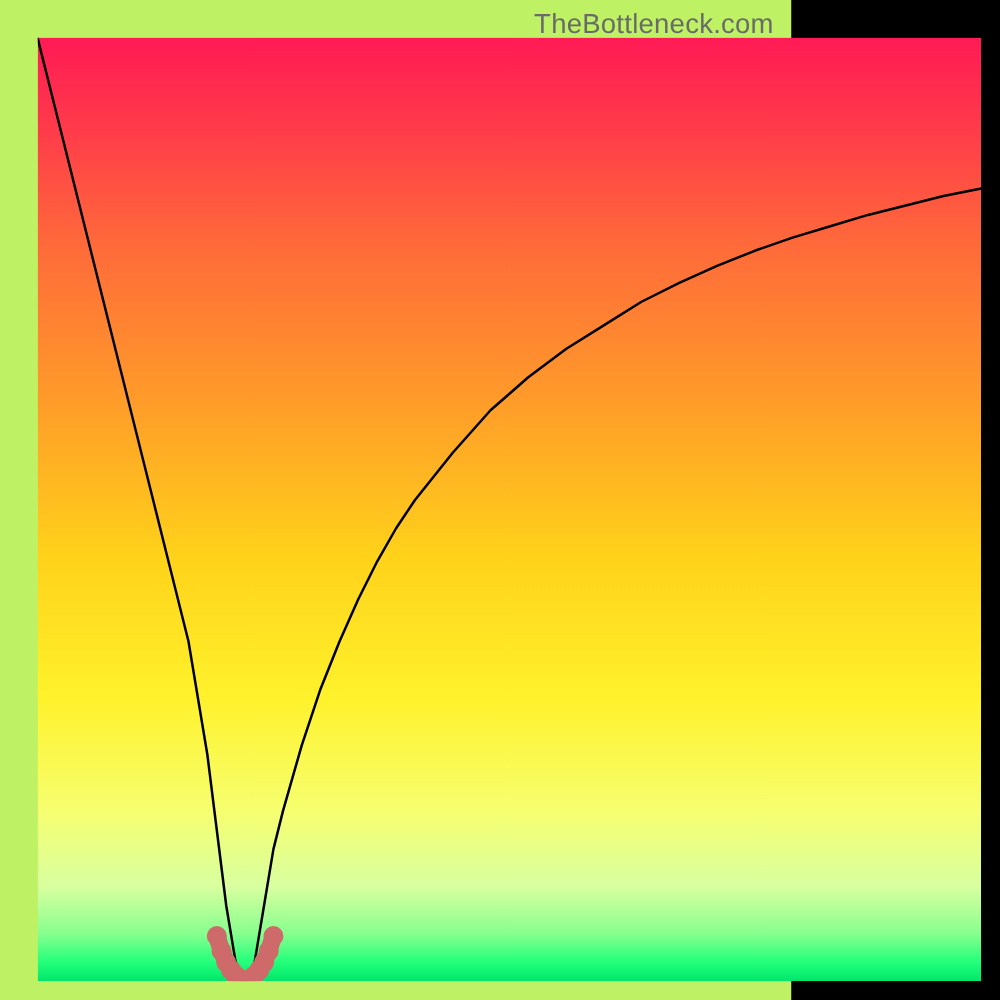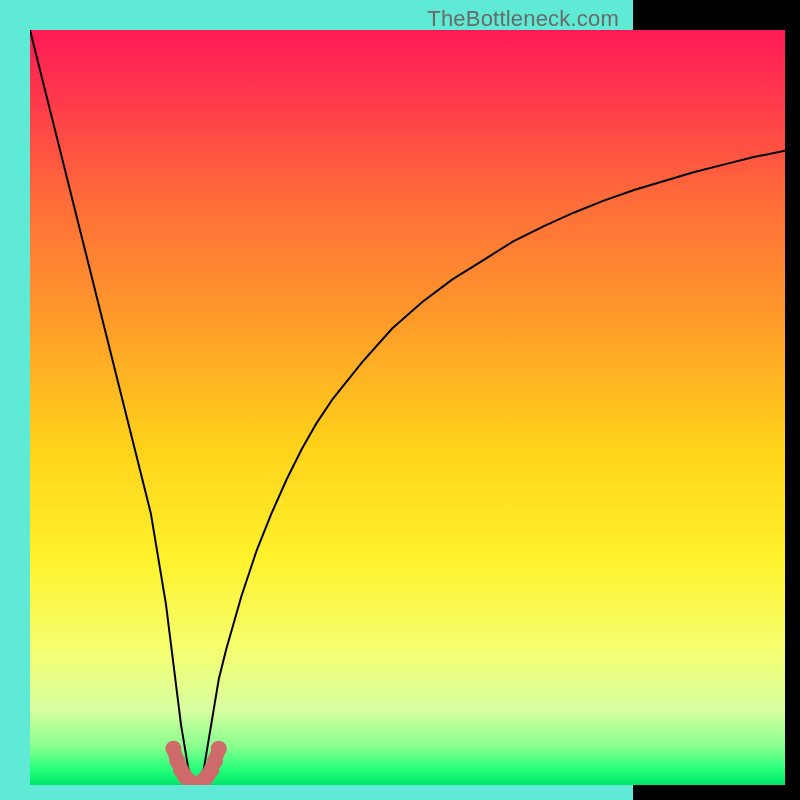--- a/index.html
+++ b/index.html
@@ -10,21 +10,21 @@
     background: #000;
     font-family: Arial, Helvetica, sans-serif;
     overflow: hidden;
   }
   .frame {
     position: absolute;
     left: 0;
     top: 0;
     width: 633px;
     height: 800px;
-    background: #5eead4;
+    background: #bef264;
   }
   .plot {
     position: absolute;
     left: 30px;
     top: 30px;
     width: 755px;
     height: 755px;
     overflow: hidden;
   }
   .watermark {

